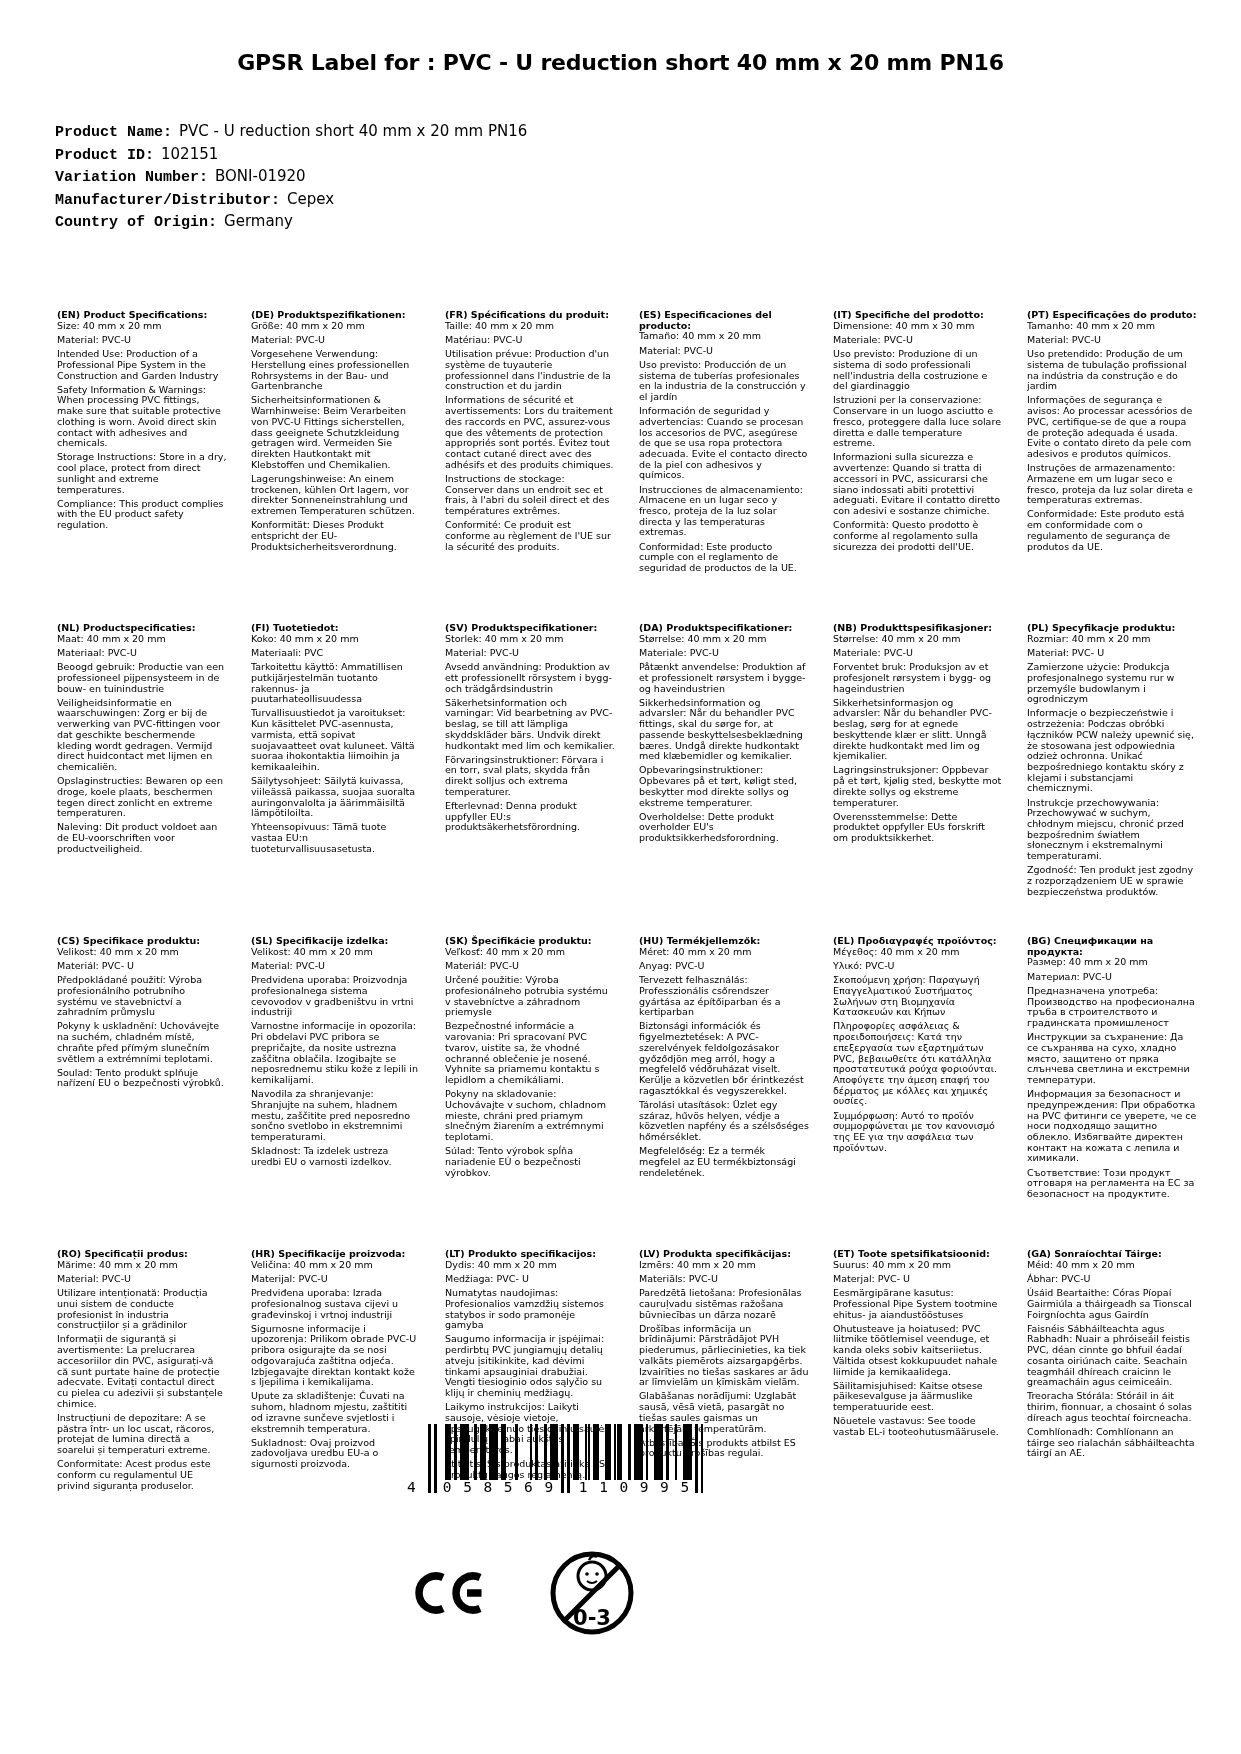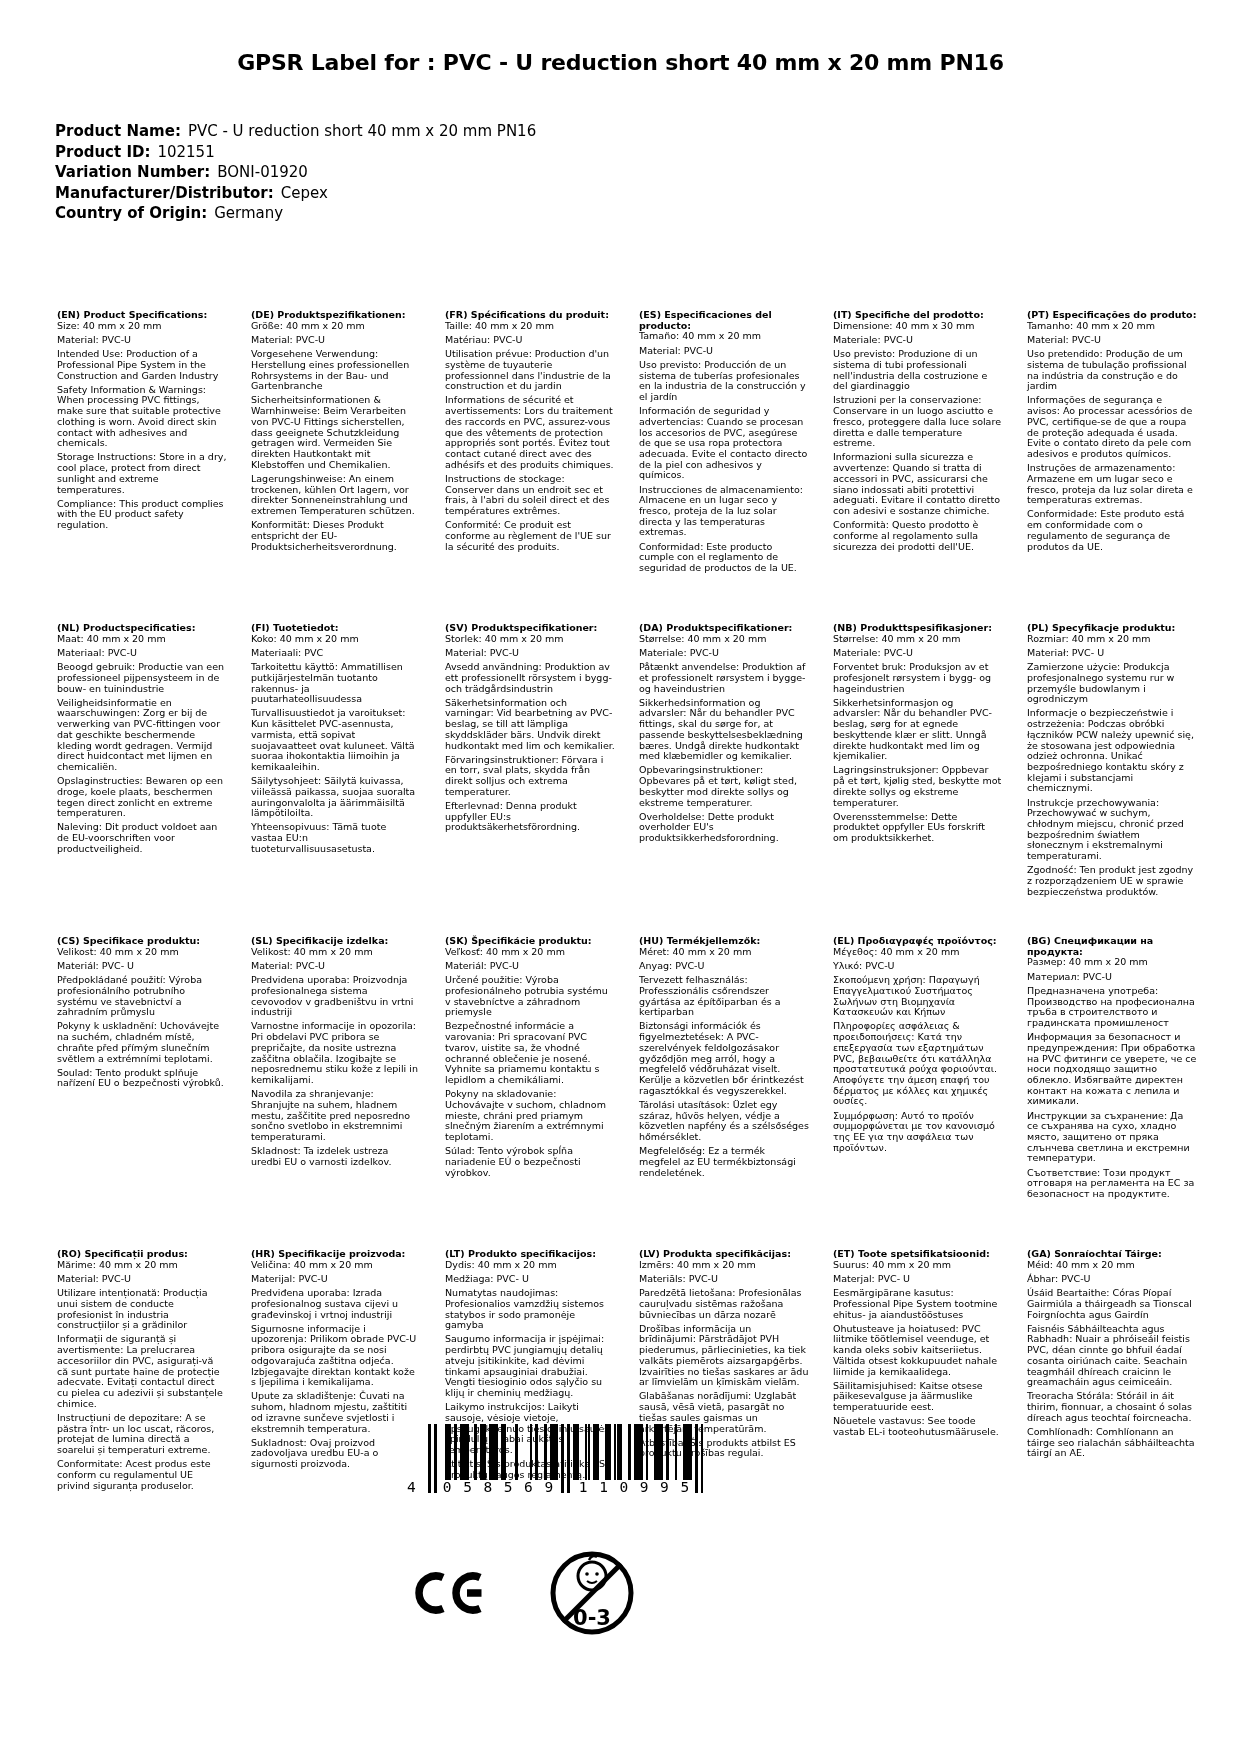--- a/index.html
+++ b/index.html
@@ -2,21 +2,21 @@
 <html><head>
 <meta charset="utf-8">
 <style>
   html,body{margin:0;padding:0;background:#888;}
   .page{position:relative;width:1241px;height:1754px;background:#ffffff;color:#000;
         font-family:"DejaVu Sans","Liberation Sans",sans-serif;margin:0 auto;overflow:hidden;}
   .title{position:absolute;top:50px;left:0;width:100%;text-align:center;
          font-size:22px;font-weight:bold;letter-spacing:-0.2px;margin:0;}
   .info{position:absolute;left:55px;top:121px;font-size:15px;line-height:20.5px;}
   .info-row{white-space:nowrap;}
-  .info-label{font-weight:bold;margin-right:7px;}
+  .info-label{font-weight:bold;margin-right:7px;font-family:Liberation Mono, monospace;}
   .grid{position:absolute;left:57px;top:310px;display:grid;
         grid-template-columns:repeat(6,170px);column-gap:24px;grid-auto-rows:313px;}
   .block{font-size:9.5px;line-height:10.7px;overflow:visible;}
   .block-heading{font-size:9.5px;line-height:10.7px;font-weight:bold;margin:0;}
   .block p{margin:0 0 3.5px 0;}
   .block p:first-child{margin-bottom:3.5px;}
   
   .barcode{position:absolute;left:428px;top:1424px;}
   .bars{position:relative;width:276px;height:70px;}
   .bar{position:absolute;top:0;background:#000;}
@@ -100,21 +100,21 @@
           <p>Información de seguridad y advertencias: Cuando se procesan los accesorios de PVC, asegúrese de que se usa ropa protectora adecuada. Evite el contacto directo de la piel con adhesivos y químicos.</p>
           <p>Instrucciones de almacenamiento: Almacene en un lugar seco y fresco, proteja de la luz solar directa y las temperaturas extremas.</p>
           <p>Conformidad: Este producto cumple con el reglamento de seguridad de productos de la UE.</p>
         </div>
       </section>
       <section class="block">
         <h2 class="block-heading">(IT) Specifiche del prodotto:</h2>
         <div class="block-body">
           <p>Dimensione: 40 mm x 30 mm</p>
           <p>Materiale: PVC-U</p>
-          <p>Uso previsto: Produzione di un sistema di tubi professionali nell'industria della costruzione e del giardinaggio</p>
+          <p>Uso previsto: Produzione di un sistema di sodo professionali nell'industria della costruzione e del giardinaggio</p>
           <p>Istruzioni per la conservazione: Conservare in un luogo asciutto e fresco, proteggere dalla luce solare diretta e dalle temperature estreme.</p>
           <p>Informazioni sulla sicurezza e avvertenze: Quando si tratta di accessori in PVC, assicurarsi che siano indossati abiti protettivi adeguati. Evitare il contatto diretto con adesivi e sostanze chimiche.</p>
           <p>Conformità: Questo prodotto è conforme al regolamento sulla sicurezza dei prodotti dell'UE.</p>
         </div>
       </section>
       <section class="block">
         <h2 class="block-heading">(PT) Especificações do produto:</h2>
         <div class="block-body">
           <p>Tamanho: 40 mm x 20 mm</p>
           <p>Material: PVC-U</p>
@@ -242,22 +242,22 @@
           <p>Πληροφορίες ασφάλειας &amp; προειδοποιήσεις: Κατά την επεξεργασία των εξαρτημάτων PVC, βεβαιωθείτε ότι κατάλληλα προστατευτικά ρούχα φοριούνται. Αποφύγετε την άμεση επαφή του δέρματος με κόλλες και χημικές ουσίες.</p>
           <p>Συμμόρφωση: Αυτό το προϊόν συμμορφώνεται με τον κανονισμό της ΕΕ για την ασφάλεια των προϊόντων.</p>
         </div>
       </section>
       <section class="block">
         <h2 class="block-heading">(BG) Спецификации на продукта:</h2>
         <div class="block-body">
           <p>Размер: 40 mm x 20 mm</p>
           <p>Материал: PVC-U</p>
           <p>Предназначена употреба: Производство на професионална тръба в строителството и градинската промишленост</p>
+          <p>Инструкции за съхранение: Да се съхранява на сухо, хладно място, защитено от пряка слънчева светлина и екстремни температури.</p>
           <p>Информация за безопасност и предупреждения: При обработка на PVC фитинги се уверете, че се носи подходящо защитно облекло. Избягвайте директен контакт на кожата с лепила и химикали.</p>
-          <p>Инструкции за съхранение: Да се съхранява на сухо, хладно място, защитено от пряка слънчева светлина и екстремни температури.</p>
           <p>Съответствие: Този продукт отговаря на регламента на ЕС за безопасност на продуктите.</p>
         </div>
       </section>
       <section class="block">
         <h2 class="block-heading">(RO) Specificații produs:</h2>
         <div class="block-body">
           <p>Mărime: 40 mm x 20 mm</p>
           <p>Material: PVC-U</p>
           <p>Utilizare intenționată: Producția unui sistem de conducte profesionist în industria construcțiilor și a grădinilor</p>
           <p>Informații de siguranță și avertismente: La prelucrarea accesoriilor din PVC, asigurați-vă că sunt purtate haine de protecție adecvate. Evitați contactul direct cu pielea cu adezivii și substanțele chimice.</p>

